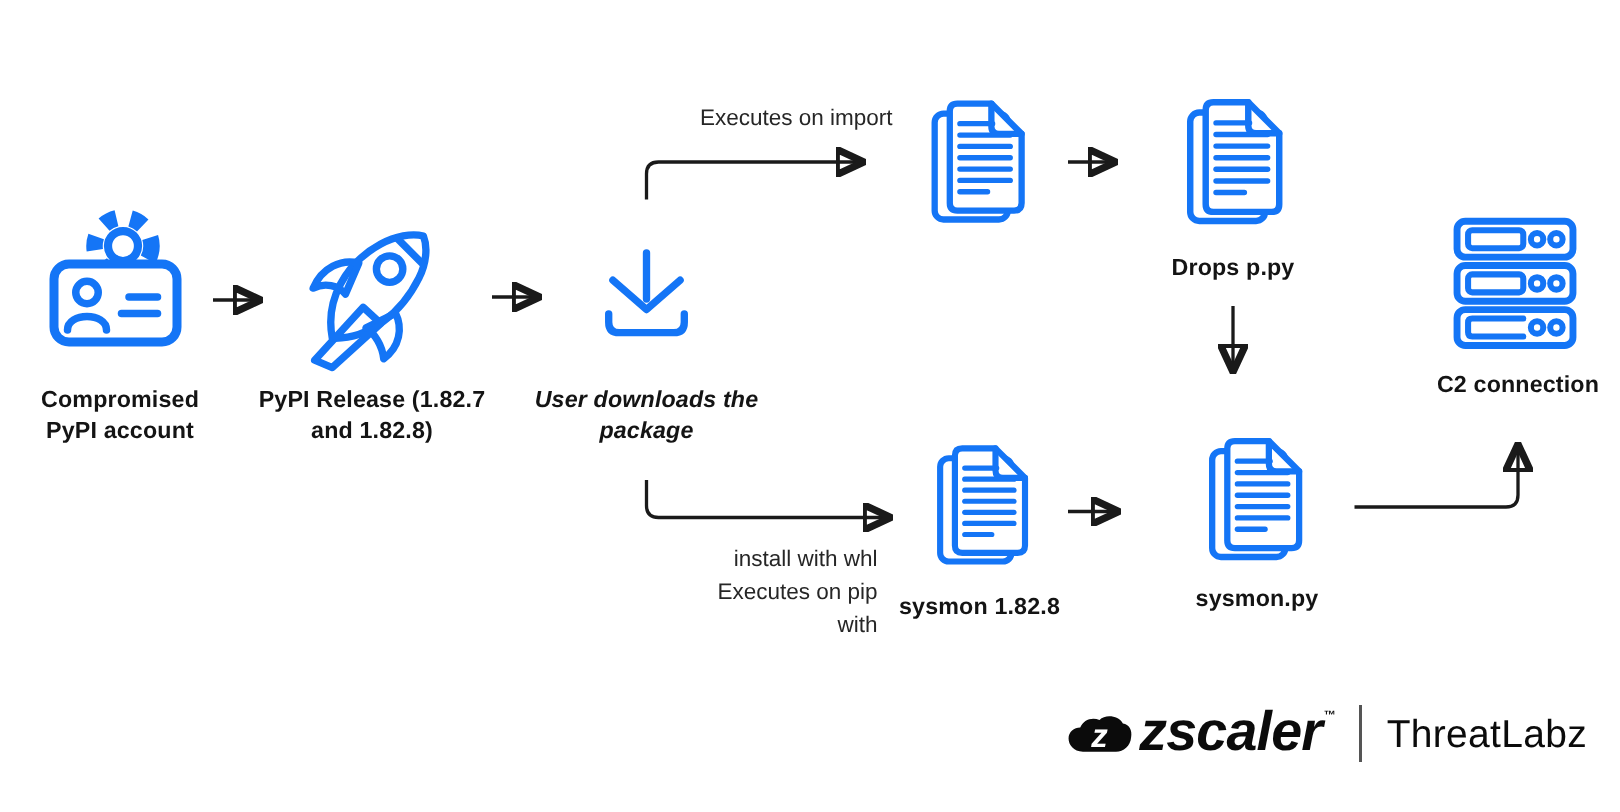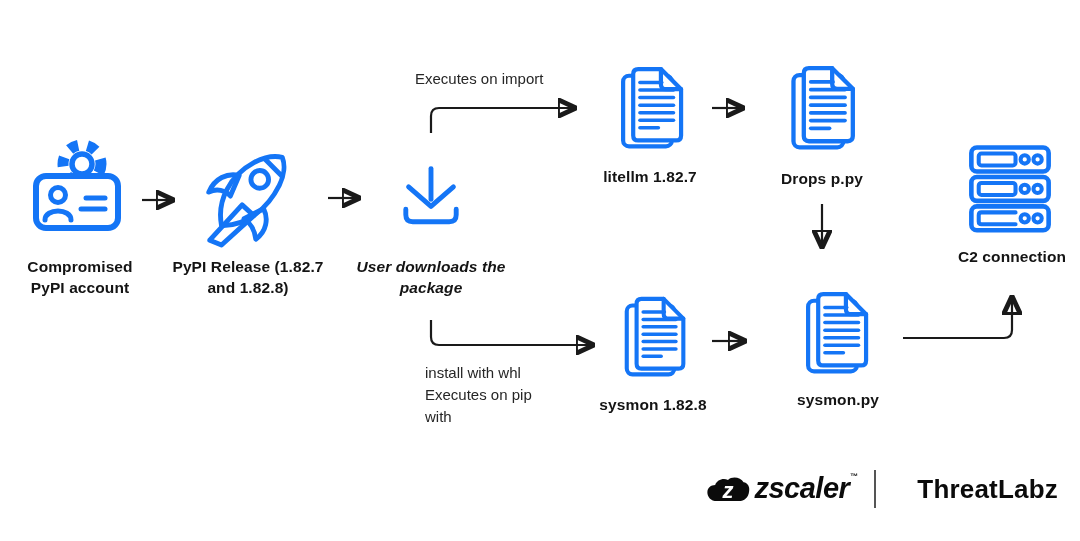--- a/index.html
+++ b/index.html
@@ -14,37 +14,37 @@
     position:relative;width:1080px;height:541px;background:var(--bg);
     overflow:hidden;margin:0 auto;
   }
   .icon{position:absolute;color:var(--accent);}
   .icon svg{display:block;width:100%;height:100%;}
   .label{
     position:absolute;text-align:center;font-weight:700;font-size:15.5px;
     line-height:21px;color:var(--ink);letter-spacing:.1px;
   }
   .annotation{
-    position:absolute;text-align:left;font-weight:400;font-size:15px;
+    position:absolute;text-align:right;font-weight:400;font-size:15px;
     line-height:22px;color:#262626;
   }
   .connectors{position:absolute;left:0;top:0;width:1080px;height:541px;}
   .connectors path{fill:none;stroke:var(--arrow);stroke-width:2.2;}
   .brand{
     position:absolute;right:22px;top:466px;display:flex;align-items:center;
     height:46px;color:#0b0b0b;
   }
   .zscaler-wrap{display:flex;align-items:flex-start;}
   .zscaler-text{
-    font-size:29px;font-weight:700;font-style:italic;letter-spacing:-.5px;
+    font-size:37px;font-weight:700;font-style:italic;letter-spacing:-.5px;
     line-height:40px;
   }
   .tm{font-size:8px;font-weight:700;line-height:18px;margin-left:1px;}
   .brand-divider{width:2px;height:38px;background:#555;margin:0 16px;}
-  .threatlabz-text{font-size:26px;font-weight:700;letter-spacing:.2px;margin-left:25px;}
+  .threatlabz-text{font-size:26px;font-weight:400;letter-spacing:.2px;}
 </style>
 </head>
 <body>
 
 <div class="stage">
 
   <svg class="connectors" viewBox="0 0 1080 541">
     <defs>
       <marker id="ah" markerWidth="9" markerHeight="9" refX="7.5" refY="4.5" orient="auto">
         <path d="M0,0.6 L8.4,4.5 L0,8.4 Z" fill="var(--arrow)" stroke="none"></path>
@@ -114,23 +114,20 @@
       <path d="M63,6 V24 Q63,30 69,30 H87"></path>
       <path d="M38,22 H64" stroke-width="4.2"></path>
       <path d="M38,31 H78" stroke-width="4.2"></path>
       <path d="M38,40 H78" stroke-width="4.2"></path>
       <path d="M38,49 H78" stroke-width="4.2"></path>
       <path d="M38,58 H78" stroke-width="4.2"></path>
       <path d="M38,67 H78" stroke-width="4.2"></path>
       <path d="M38,76 H60" stroke-width="4.2"></path>
     </svg>
   </div>
-  <div class="label" style="left:580px;top:166px;width:140px;">
-    <div>litellm 1.82.7</div>
-  </div>
 
   <div class="icon" style="left:778px;top:60px;width:86px;height:92px;">
     <svg viewBox="0 0 100 100" fill="none" stroke="currentColor" stroke-width="5" stroke-linecap="round" stroke-linejoin="round">
       <rect x="18" y="14" width="58" height="84" rx="7"></rect>
       <path d="M36,6 H63 L87,30 V85 Q87,91 81,91 H36 Q30,91 30,85 V12 Q30,6 36,6 Z" fill="#ffffff"></path>
       <path d="M63,6 V24 Q63,30 69,30 H87"></path>
       <path d="M38,22 H64" stroke-width="4.2"></path>
       <path d="M38,31 H78" stroke-width="4.2"></path>
       <path d="M38,40 H78" stroke-width="4.2"></path>
       <path d="M38,49 H78" stroke-width="4.2"></path>

